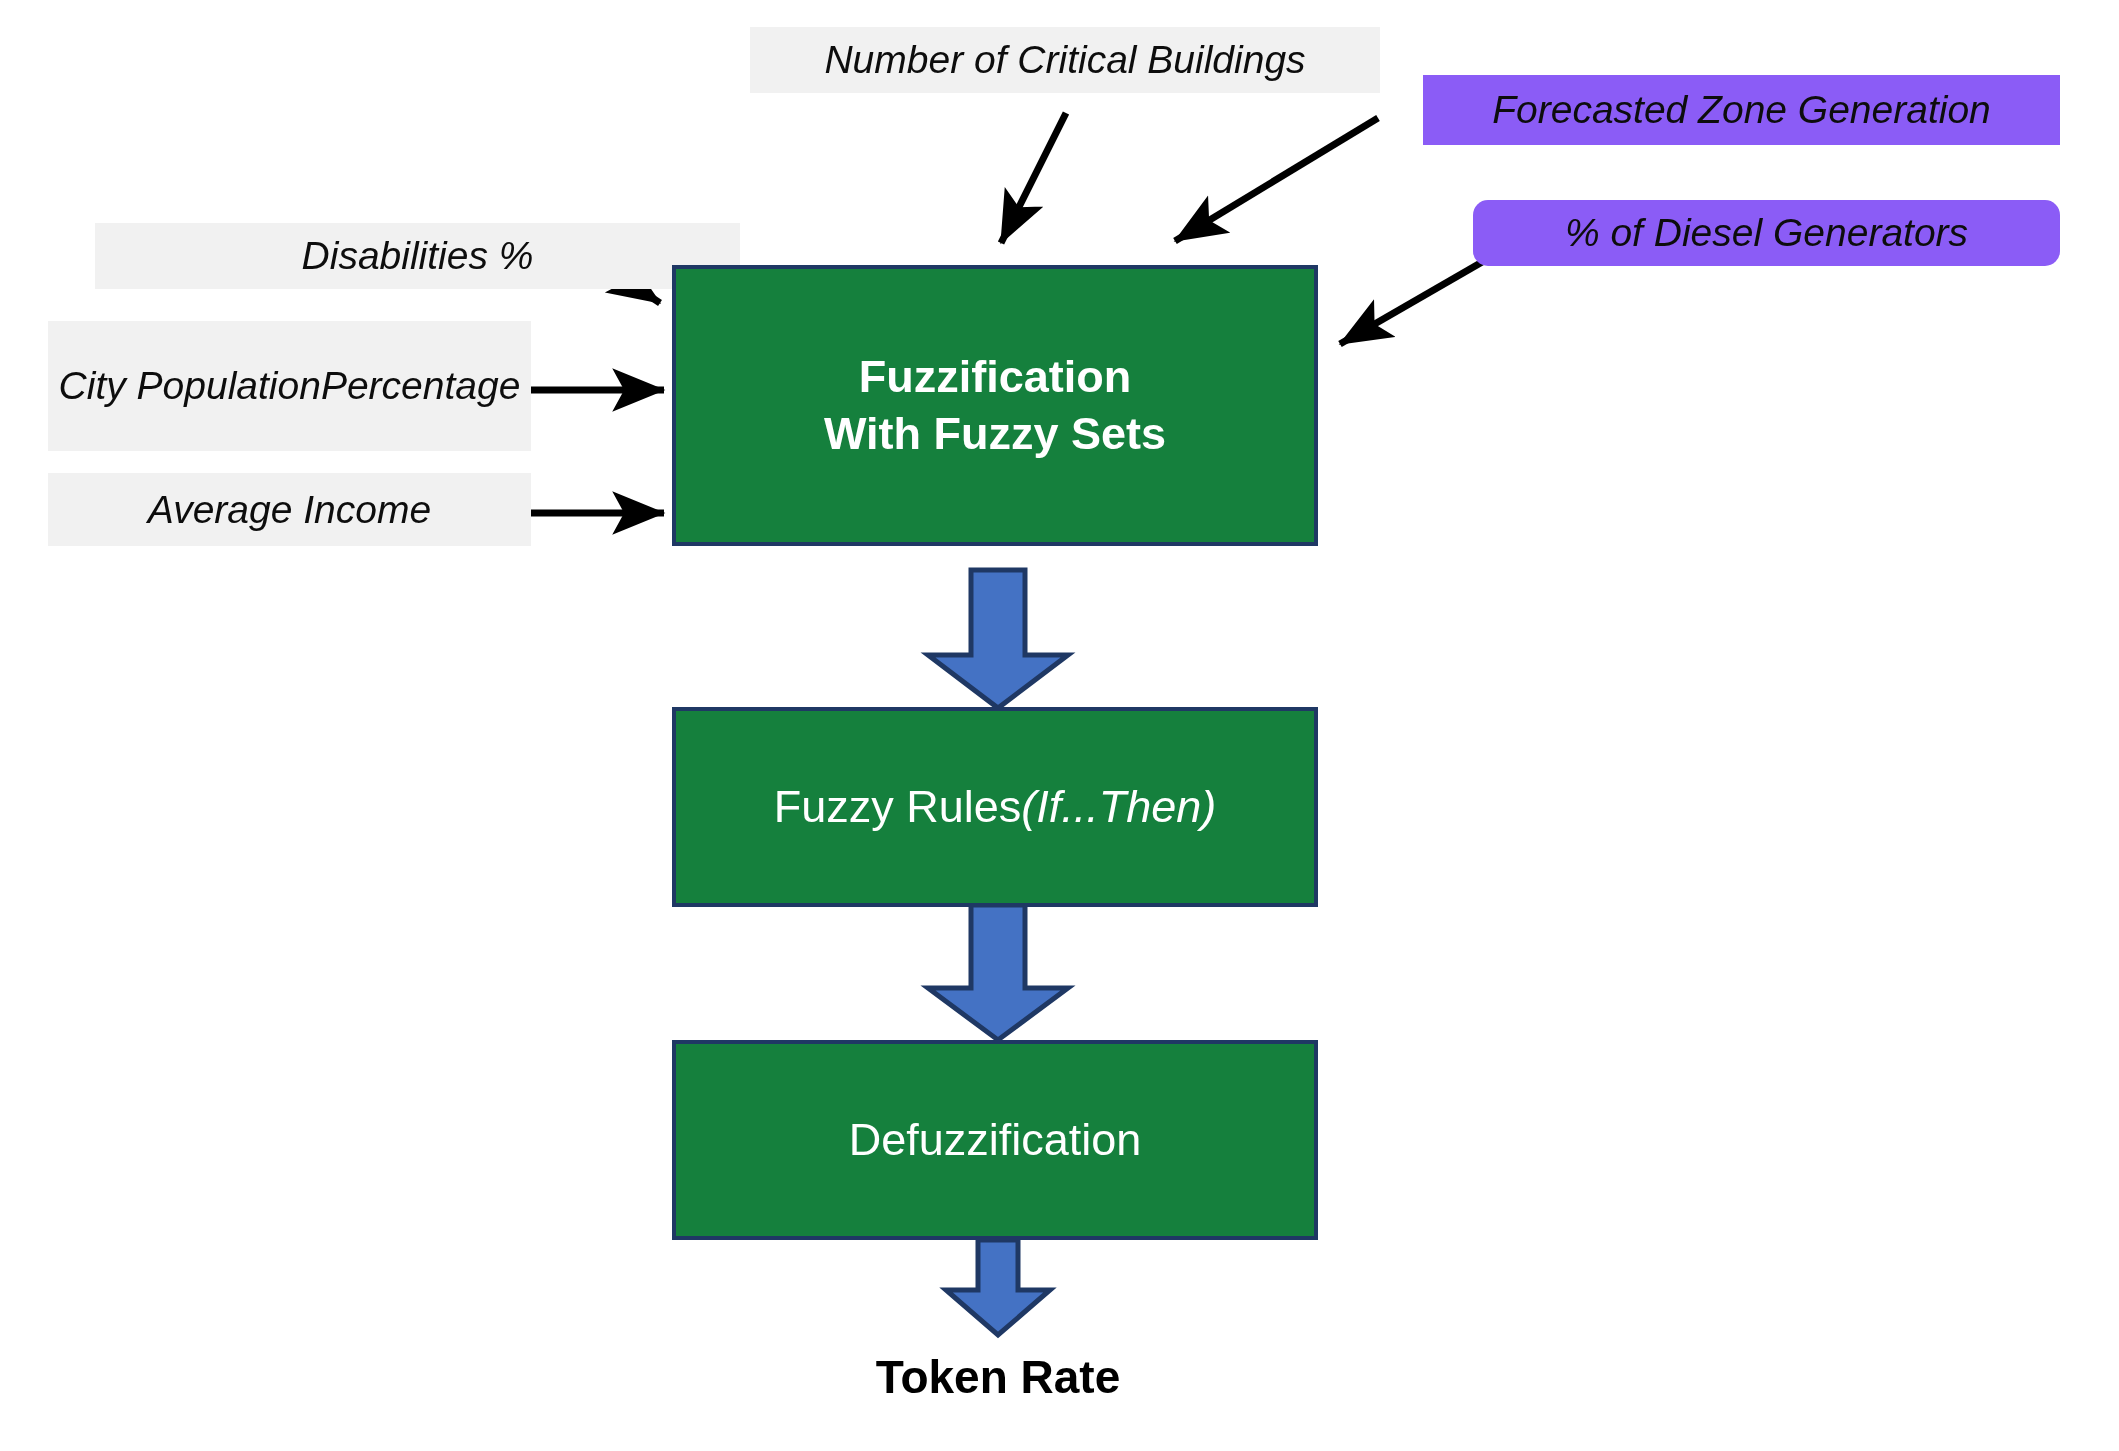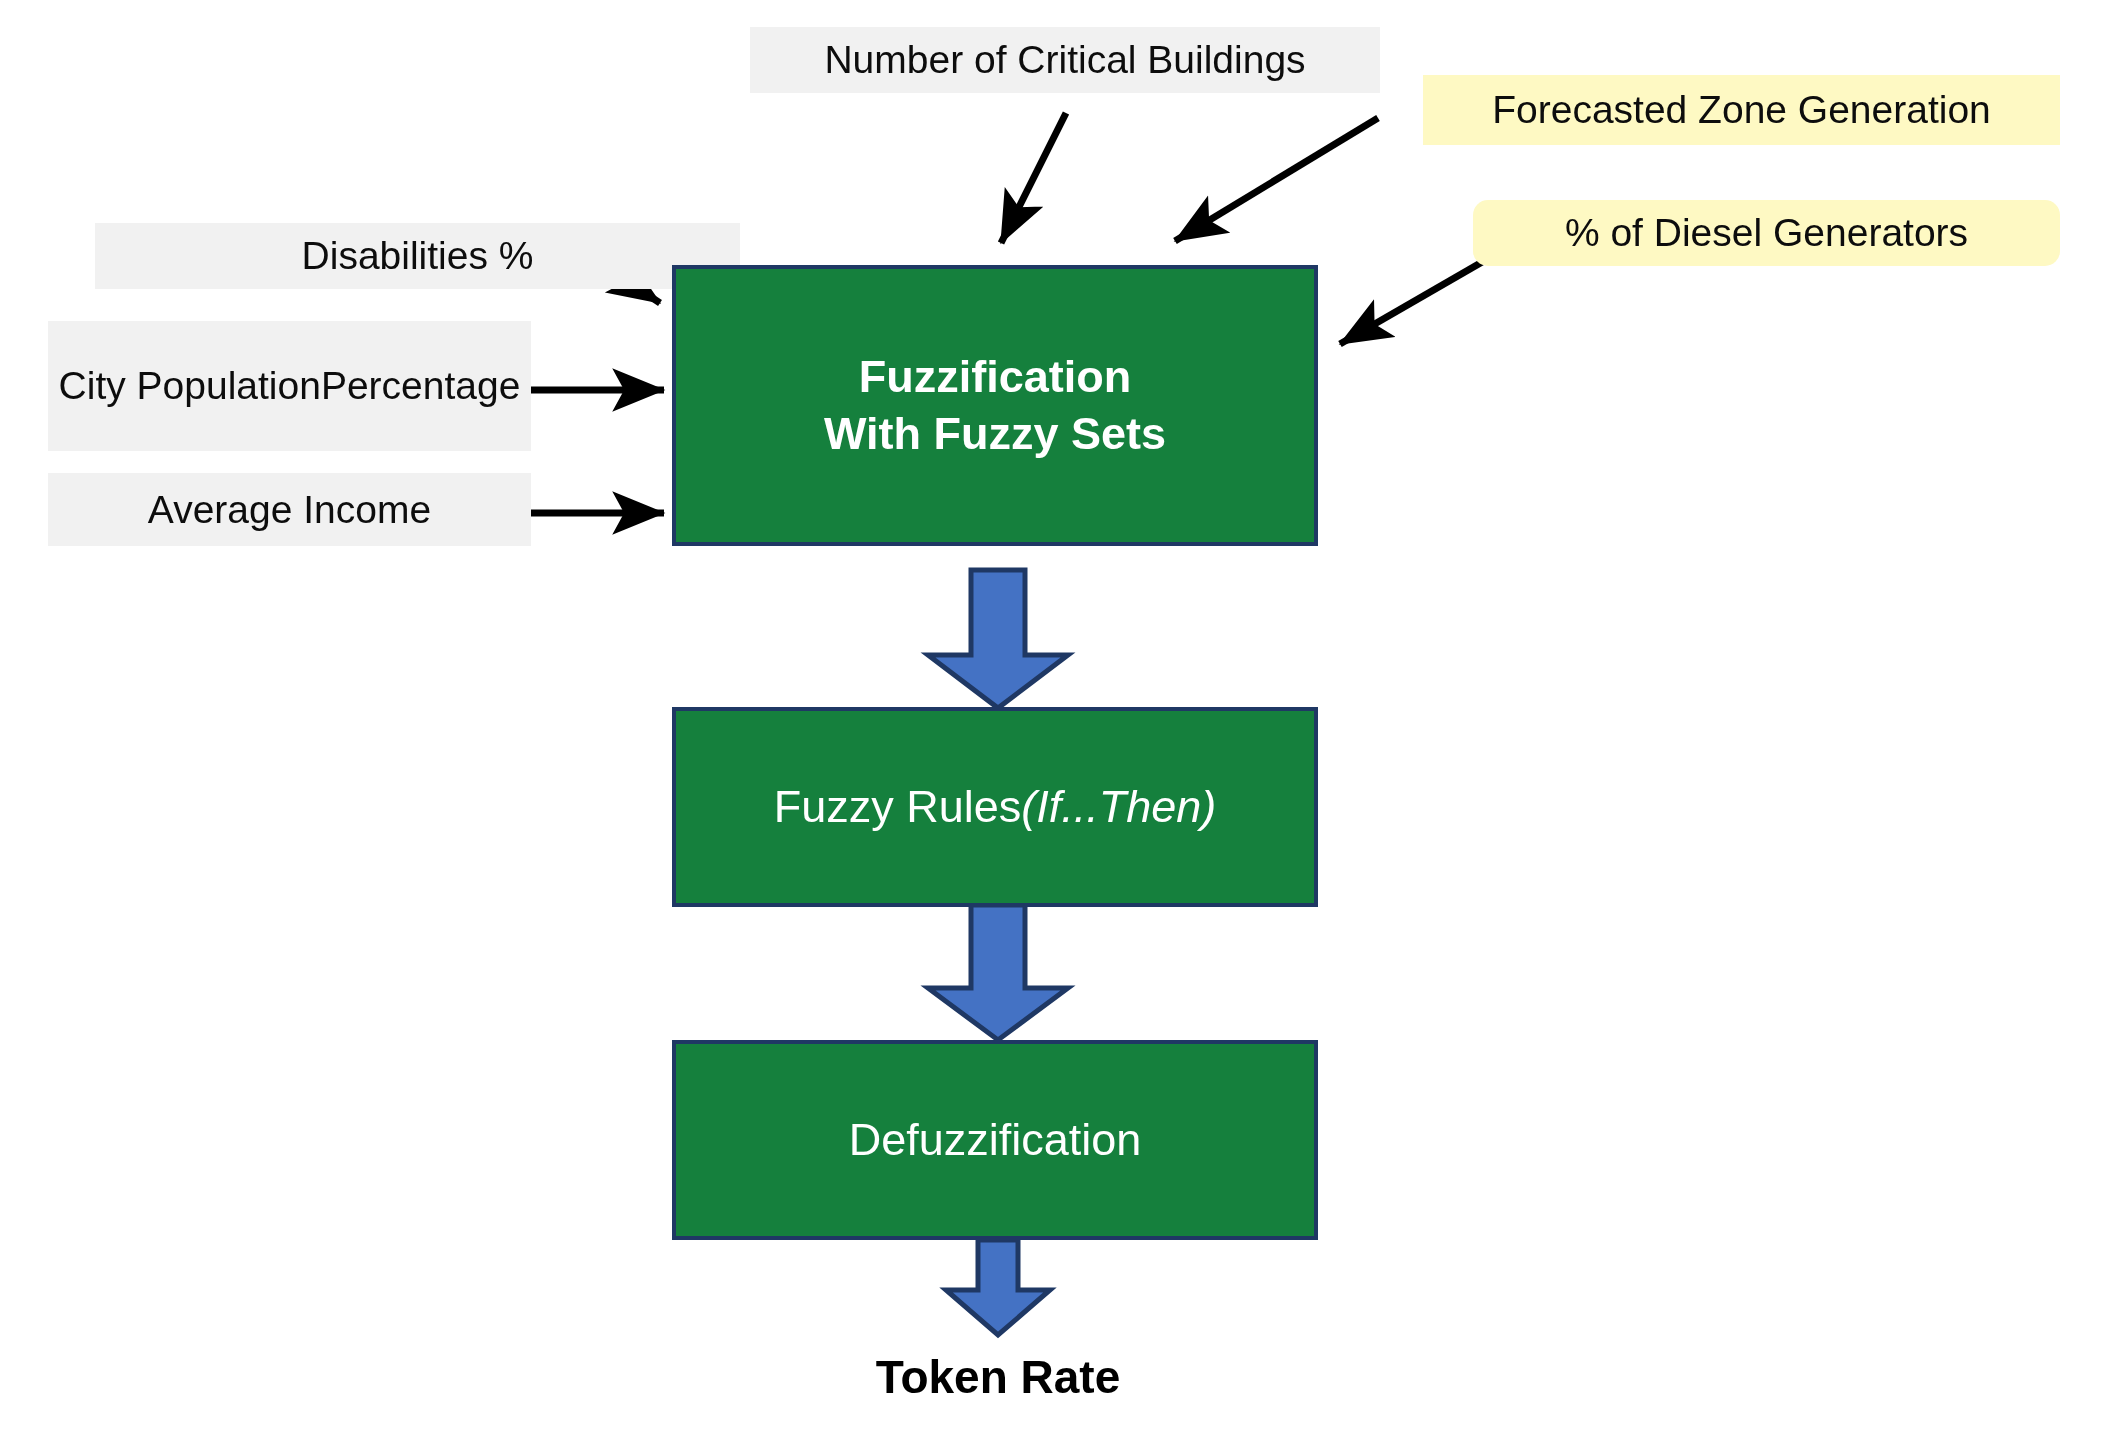--- a/index.html
+++ b/index.html
@@ -26,28 +26,29 @@
     pointer-events: none;
   }
 
   
   .chip {
     position: absolute;
     display: flex;
     align-items: center;
     justify-content: center;
     text-align: center;
+    font-style: italic;
     font-weight: 400;
     color: #0d0d0d;
     line-height: 1.22;
     box-sizing: border-box;
     padding: 17px 10px;
   }
   .chip-grey { background: #f1f1f1; }
-  .chip-cream { background: #fef9c3; }
+  .chip-cream { background: #8b5cf6; }
 
   
   .pbox {
     position: absolute;
     box-sizing: border-box;
     background: #15803d;
     border: 4px solid #1f3864;
     display: flex;
     align-items: center;
     justify-content: center;

